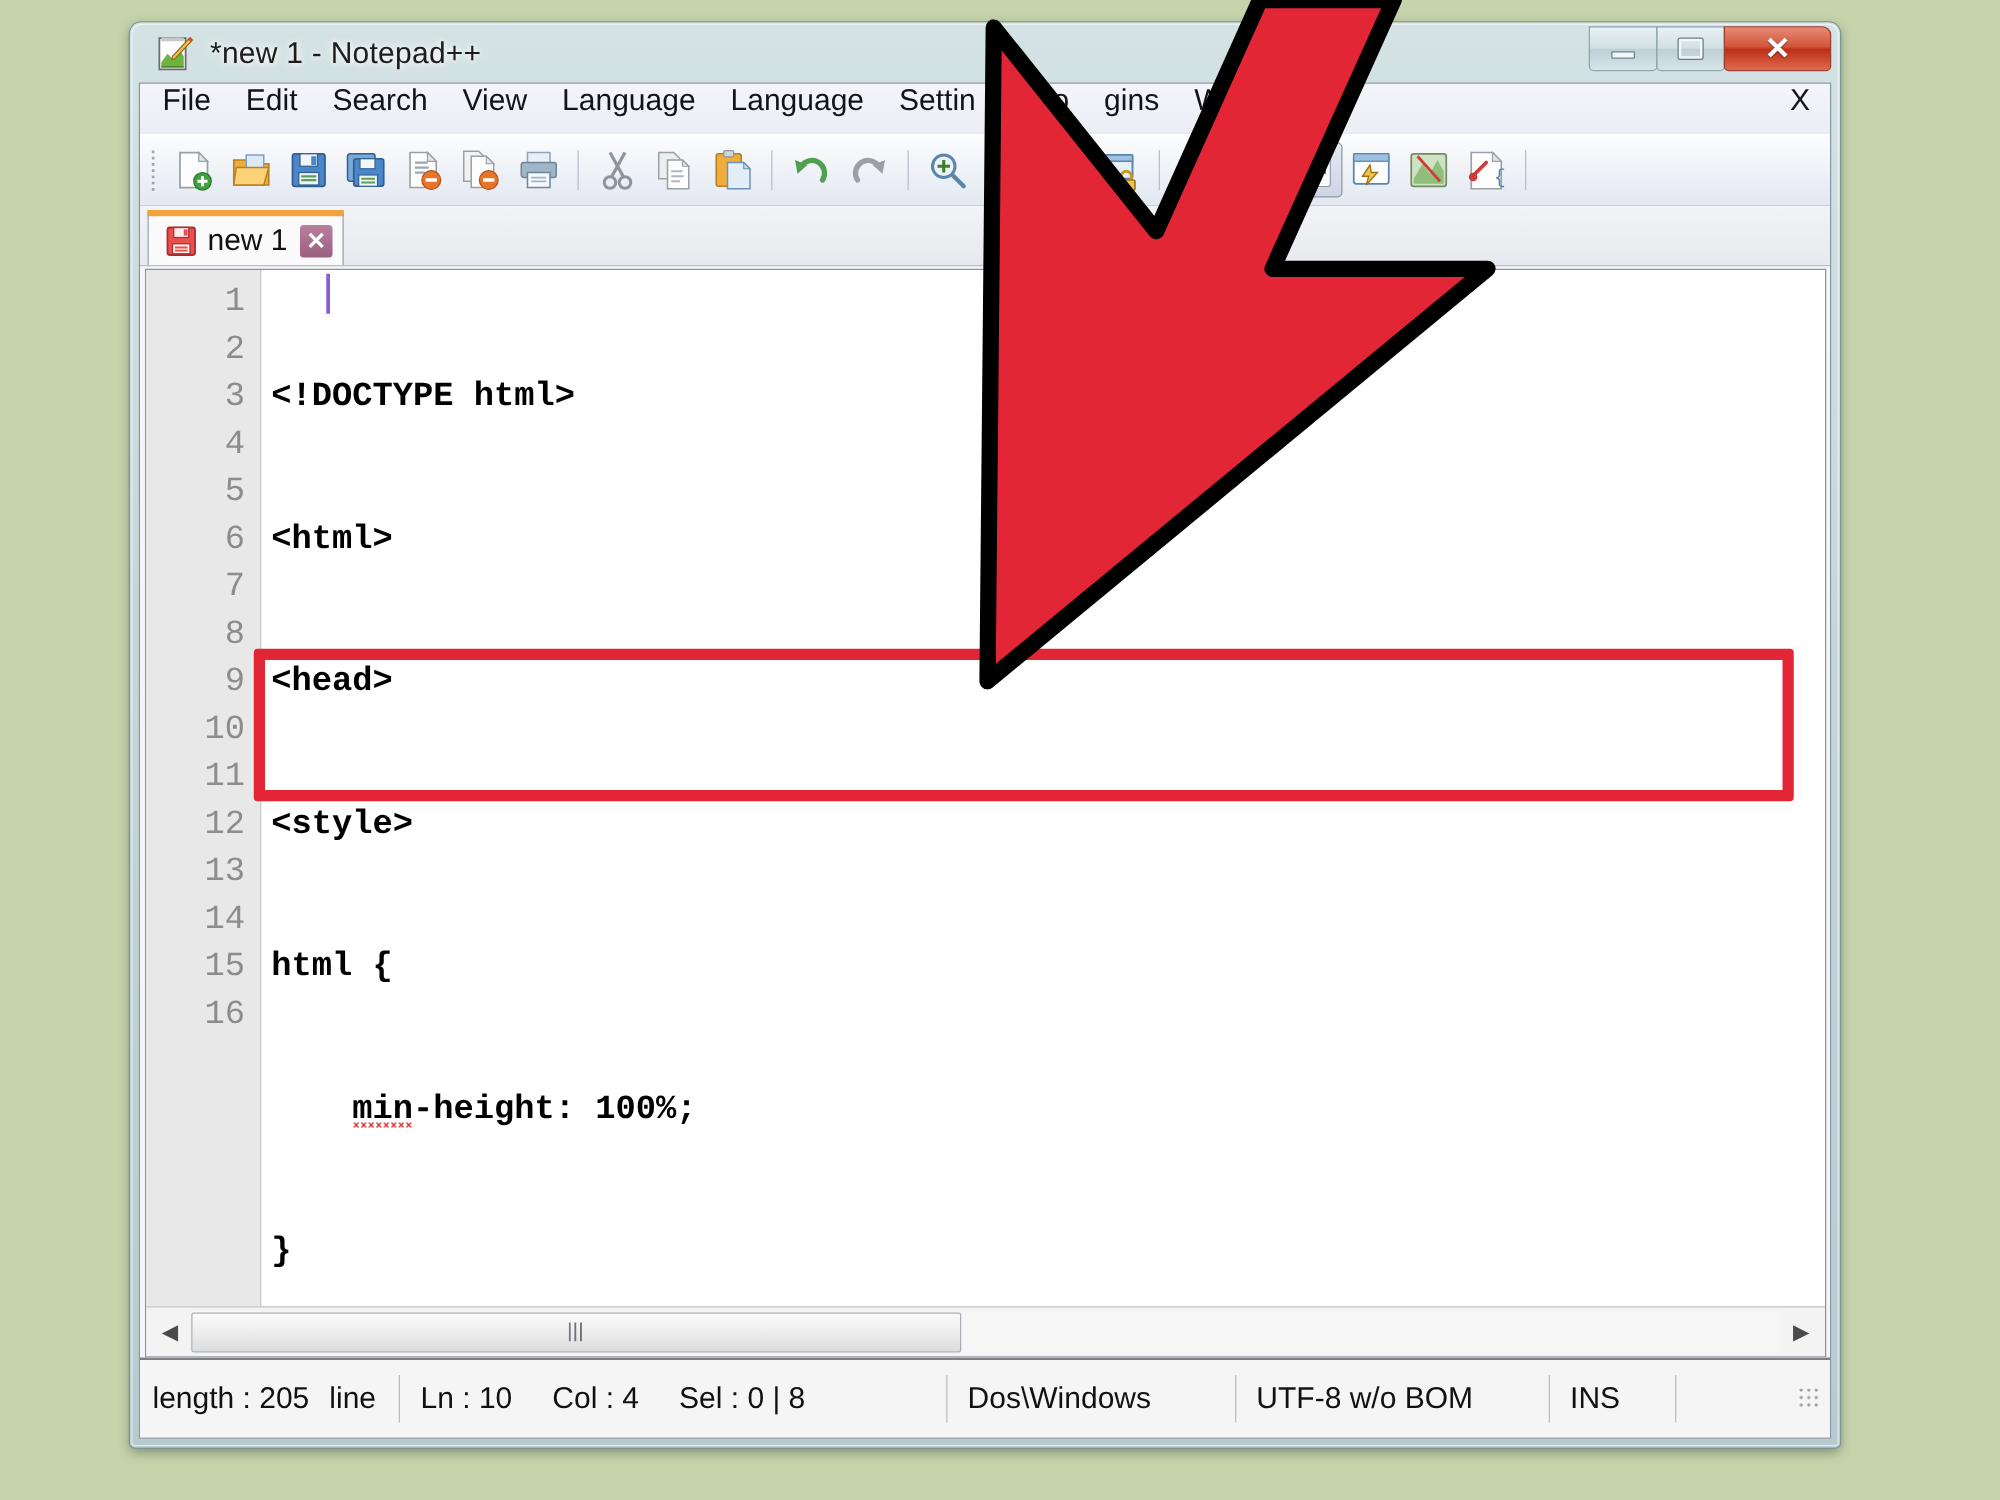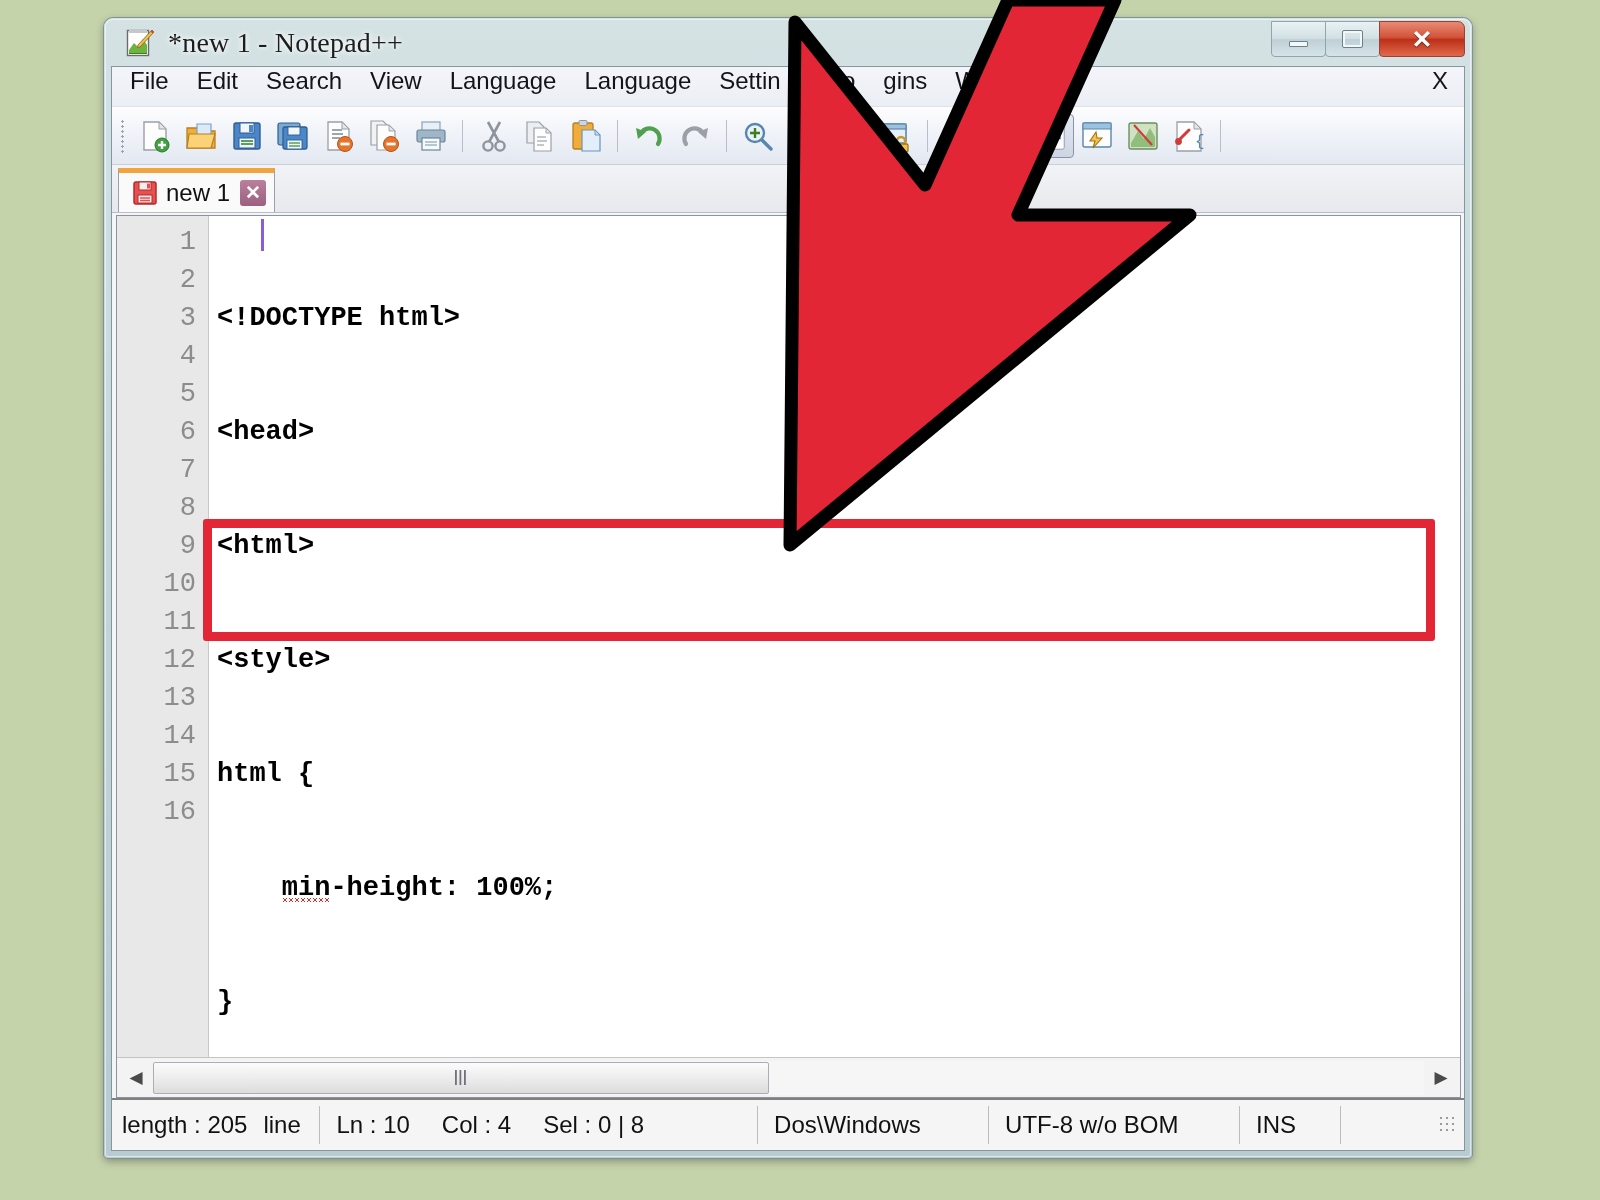--- a/index.html
+++ b/index.html
@@ -39,26 +39,25 @@
     position: relative;
     height: 46px;
     display: flex; align-items: center;
   }
   #app-icon {
     width: 30px; height: 30px;
     margin-left: 14px; margin-right: 13px;
     position: relative; flex: none;
   }
   #title-text {
-    font-size: 28px;
+    font-size: 24px;
     color: #1d1d1d;
     letter-spacing: .2px;
     text-shadow: 0 0 5px rgba(255,255,255,.95), 0 0 9px rgba(255,255,255,.8);
     white-space: nowrap;
-    font-family: Liberation Serif, serif;
   }
   #caption-buttons {
     position: absolute; right: 0px; top: 1px;
     display: flex; align-items: stretch; height: 36px;
   }
   .cap-btn {
     width: 55px;
     border: 1px solid #8fa6ac;
     border-radius: 0 0 4px 4px;
     background: linear-gradient(180deg,#e9f1f3 0%, #d2e0e4 48%, #bed0d6 52%, #d6e4e8 100%);
@@ -255,21 +254,21 @@
     display: flex; align-items: center; justify-content: center;
   }
   .thumb-grip {
     width: 13px; height: 15px;
     background-image: linear-gradient(90deg,#6f737a 1.5px, transparent 1.5px);
     background-size: 4.5px 15px;
   }
 
   
   #statusbar {
-    height: 52px; flex: none;
+    height: 64px; flex: none;
     background: #f5f5f5;
     border-top: 2px solid #808080;
     display: flex; align-items: center;
     font-size: 24px; color: #111;
   }
   .sb-cell {
     height: 100%;
     display: flex; align-items: center;
     padding: 0 16px;
     white-space: nowrap;
@@ -590,22 +589,22 @@
             <div>11</div>
             <div>12</div>
             <div>13</div>
             <div>14</div>
             <div>15</div>
             <div>16</div>
           </div>
 
           <div id="code-lines">
             <div class="code-line">&lt;!DOCTYPE html&gt;</div>
+            <div class="code-line">&lt;html&gt;</div>
             <div class="code-line">&lt;head&gt;</div>
-            <div class="code-line">&lt;html&gt;</div>
             <div class="code-line">&lt;style&gt;</div>
             <div class="code-line">html {</div>
             <div class="code-line"><span>&nbsp;&nbsp;&nbsp;&nbsp;</span><span class="squiggle">min</span><span>-height: 100%;</span></div>
             <div class="code-line">}</div>
             
             
             
             
             
             

